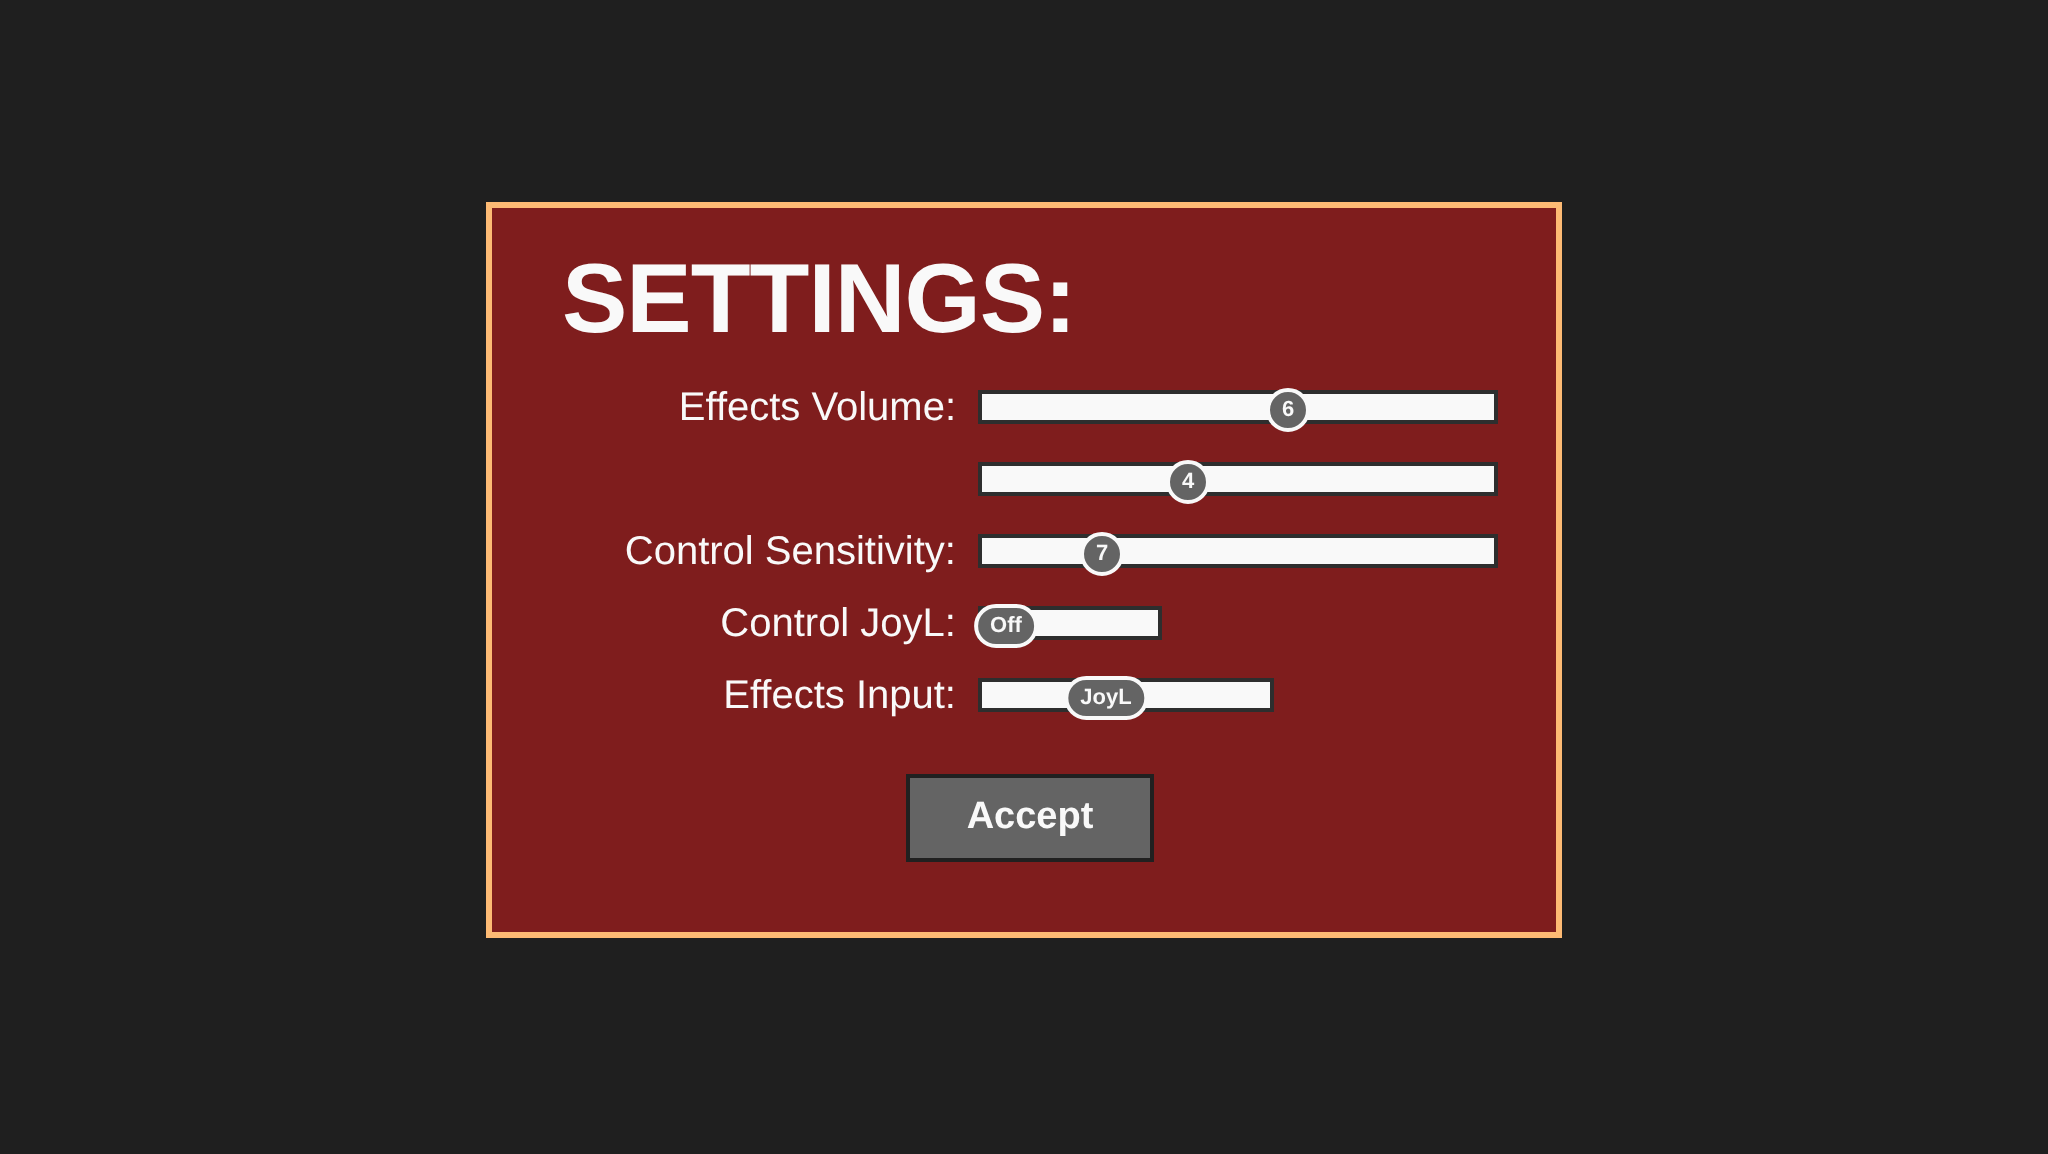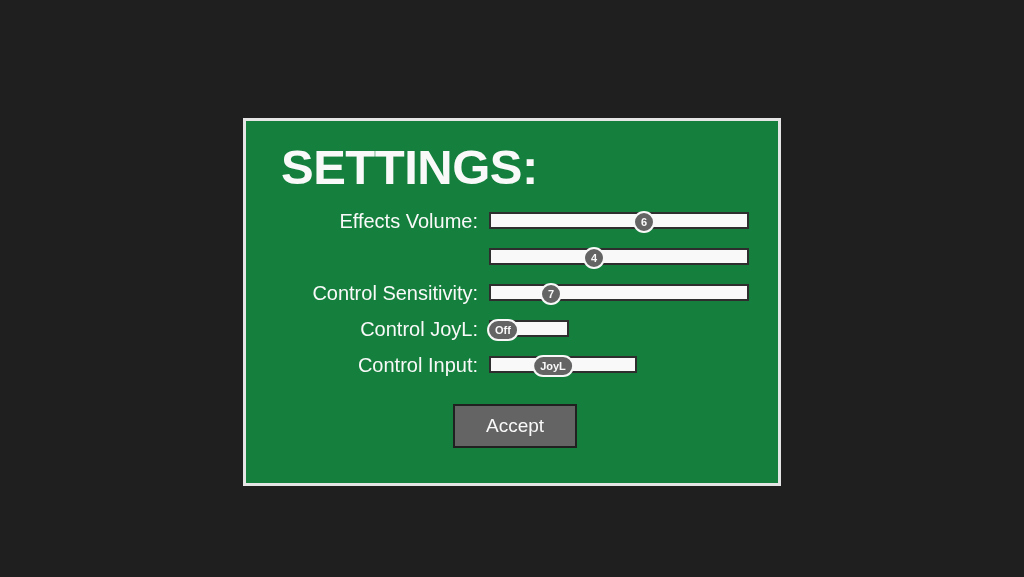--- a/index.html
+++ b/index.html
@@ -6,25 +6,25 @@
   html, body {
     width: 1024px;
     height: 577px;
     background: #1f1f1f;
     font-family: "Arial Narrow", Arial, sans-serif;
     overflow: hidden;
   }
   .panel {
     position: absolute;
     left: 243px;
-    top: 118px;
+    top: 101px;
     width: 538px;
     height: 368px;
-    background: #15803d;
-    border: 3px solid #e5e5e5;
+    background: #7f1d1d;
+    border: 3px solid #fdba74;
   }
   .title {
     position: absolute;
     left: 35px;
     top: 18px;
     color: #f9f9f9;
     font-weight: 900;
     font-size: 49px;
     letter-spacing: -0.5px;
     font-stretch: condensed;
@@ -48,21 +48,21 @@
   }
   .track {
     position: absolute;
     left: 243px;
     top: 2px;
     height: 17px;
     background: #f9f9f9;
     border: 2px solid #2e2e2e;
   }
   .track.w1 { width: 260px; }
-  .track.w2 { width: 80px; }
+  .track.w2 { width: 92px; }
   .track.w3 { width: 148px; }
   .knob {
     position: absolute;
     top: -3px;
     width: 22px;
     height: 22px;
     border-radius: 50%;
     background: #646464;
     border: 2px solid #f9f9f9;
     display: flex;
@@ -93,21 +93,21 @@
   }
   .accept {
     position: absolute;
     left: 207px;
     top: 283px;
     width: 124px;
     height: 44px;
     background: #646464;
     border: 2px solid #202020;
     color: #f9f9f9;
-    font-weight: 400;
+    font-weight: 700;
     font-size: 19px;
     font-stretch: condensed;
     display: flex;
     align-items: center;
     justify-content: center;
     cursor: pointer;
   }
 </style>
 </head>
 <body>
@@ -136,20 +136,20 @@
   </div>
 
   <div class="row" style="top:197px">
     <div class="label">Control JoyL:</div>
     <div class="track w2">
       <div class="knob-text" style="left:12px">Off</div>
     </div>
   </div>
 
   <div class="row" style="top:233px">
-    <div class="label">Control Input:</div>
+    <div class="label">Effects Input:</div>
     <div class="track w3">
       <div class="knob-text" style="left:62px">JoyL</div>
     </div>
   </div>
 
   <div class="accept">Accept</div>
 </div>
 
 </body></html>

